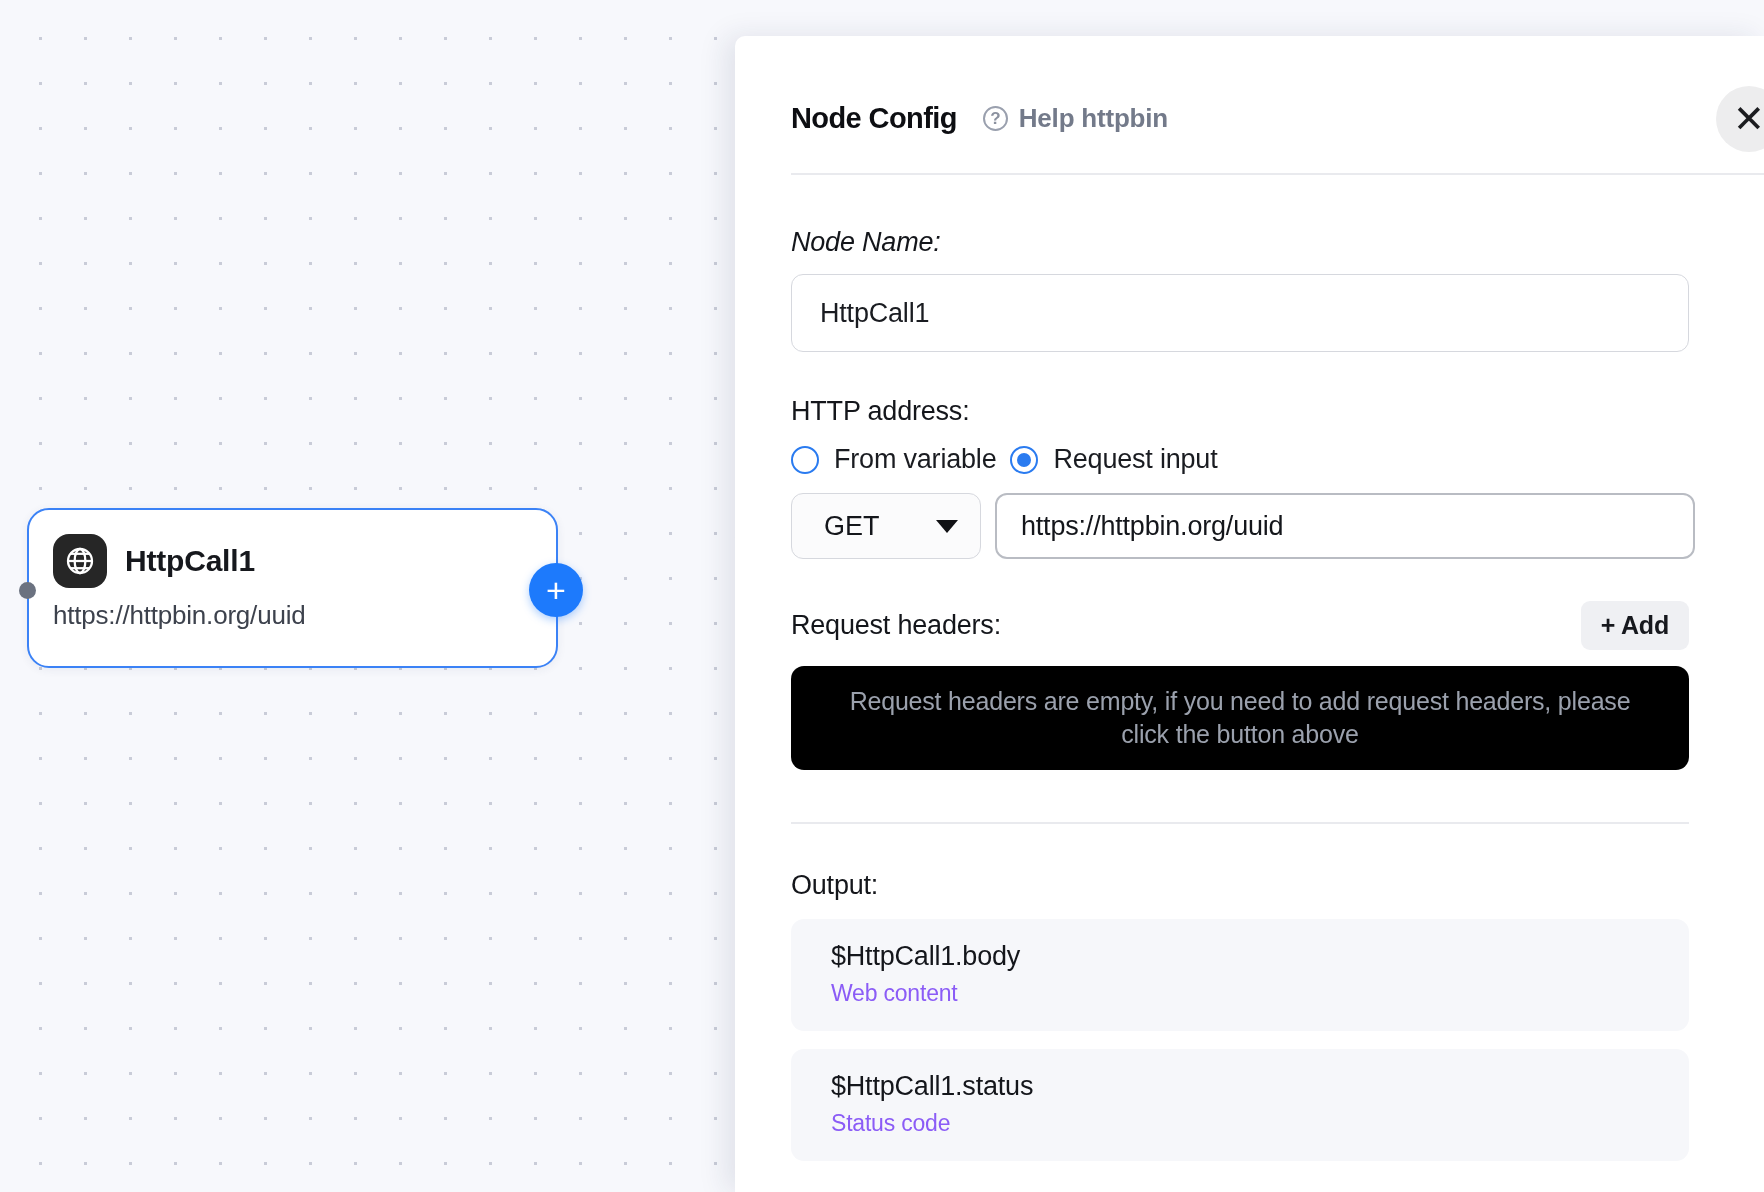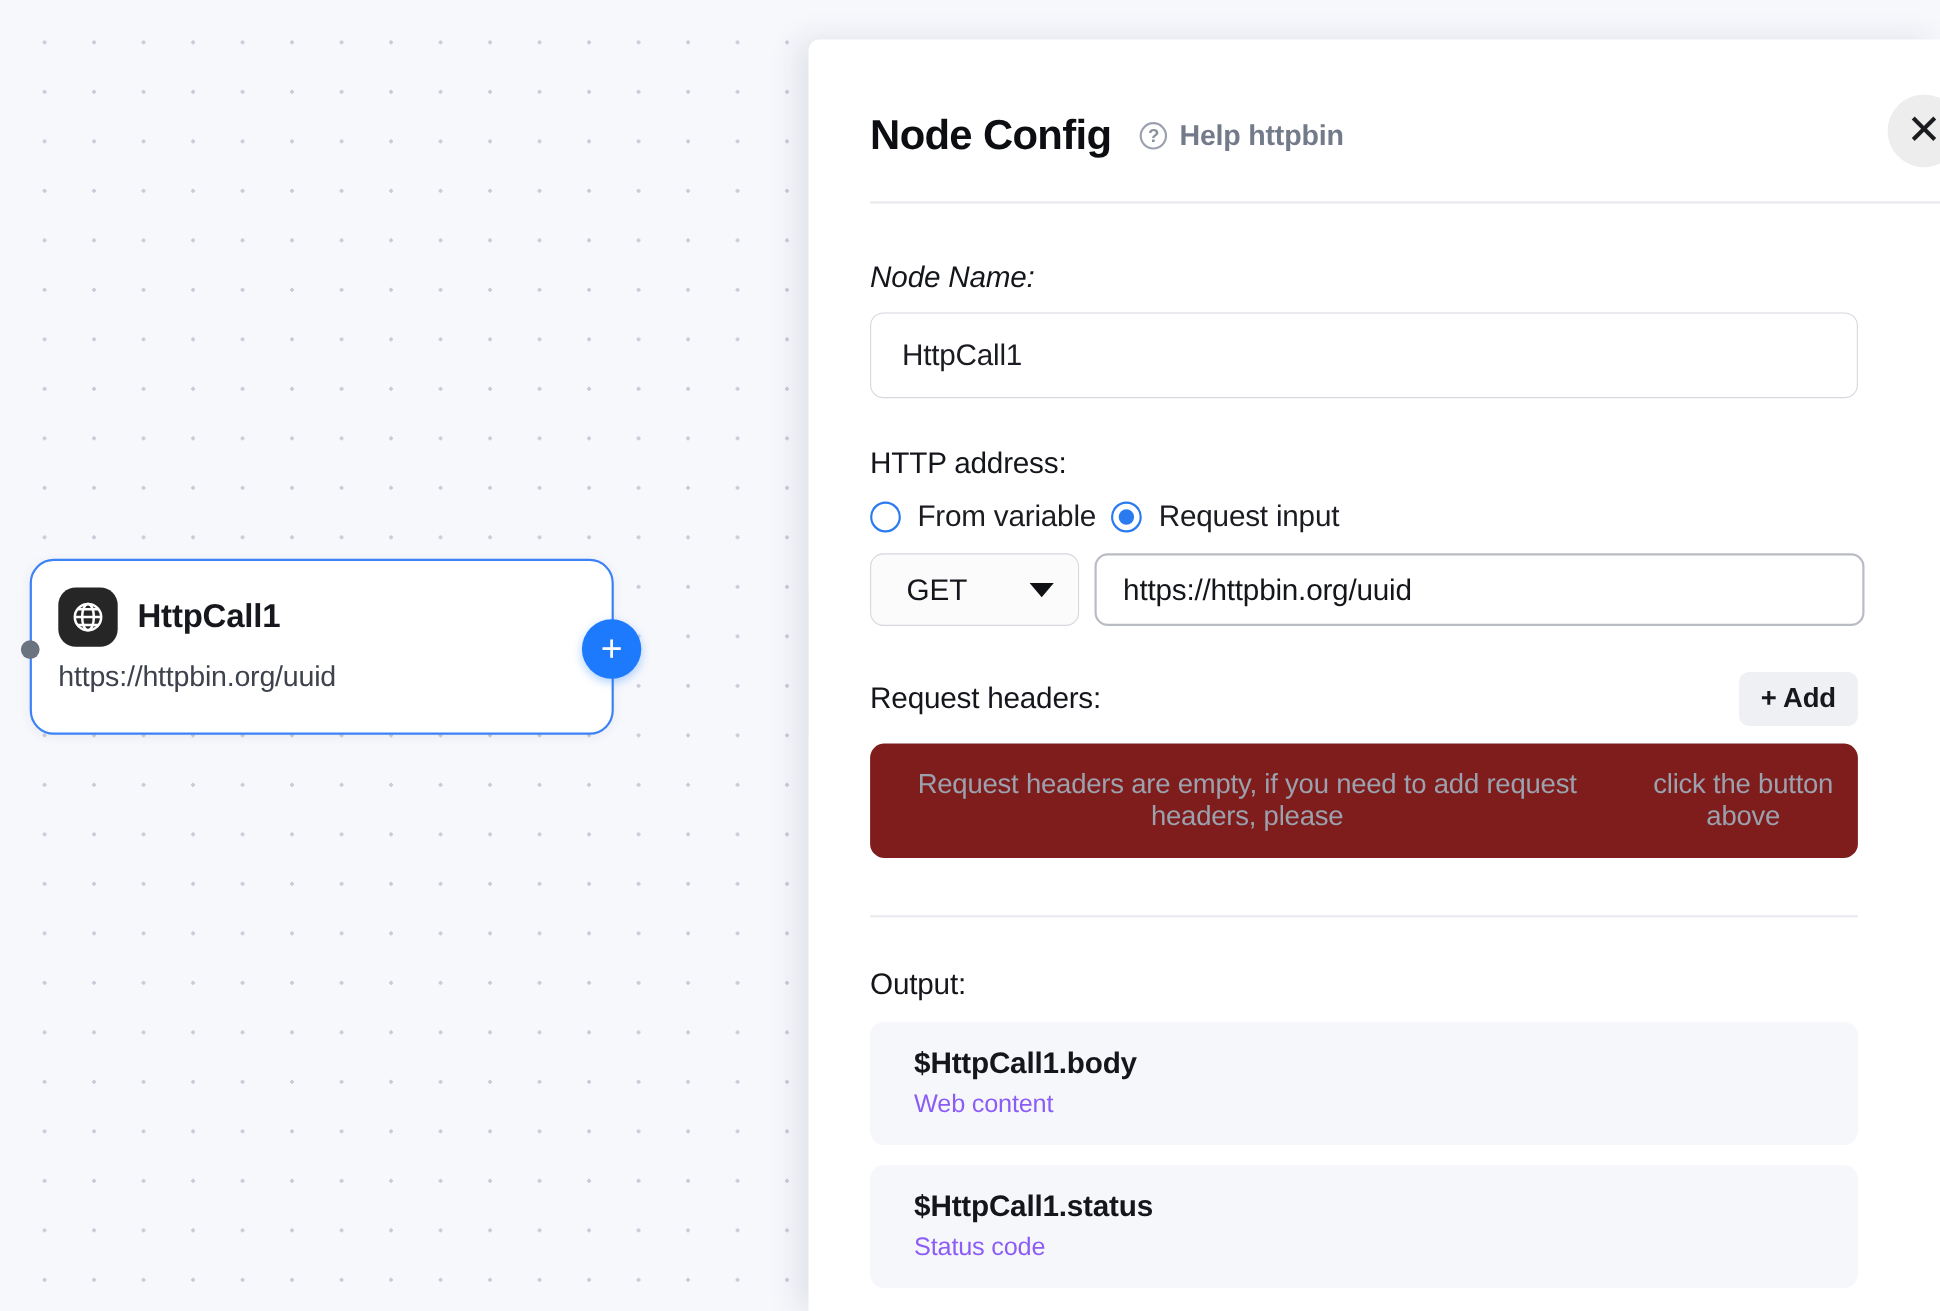--- a/index.html
+++ b/index.html
@@ -96,21 +96,21 @@
     border-radius: 5px;
   }
 
   .drawer-inner { position: relative; padding: 0 0 0 56px; height: 100%; }
 
   .drawer-title-row {
     display: flex; align-items: center; gap: 26px;
     padding-top: 66px;
   }
   .drawer-title {
-    font-size: 38px; font-weight: bold; color: #0d0e12;
+    font-size: 29px; font-weight: bold; color: #0d0e12;
     letter-spacing: -0.6px;
   }
   .help-link {
     display: flex; align-items: center; gap: 11px;
     color: #737a8a; font-size: 26px; font-weight: bold;
     letter-spacing: -0.2px;
   }
   .help-qmark {
     width: 25px; height: 25px; border-radius: 50%;
     border: 2px solid #9aa0ae;
@@ -202,43 +202,43 @@
     background: #eff0f3;
     border-radius: 9px;
     padding: 10px 20px;
     font-size: 25px; color: #16181d;
     font-weight: bold;
     letter-spacing: -0.2px;
   }
   .empty-box {
     margin-top: 16px;
     width: 898px; height: 104px;
-    background: #7f1d1d;
+    background: #000000;
     border-radius: 13px;
-    display: flex; 
+    display: flex; flex-direction: column;
     align-items: center; justify-content: center;
     gap: 4px;
   }
   .empty-text {
     font-size: 25px; color: #9ba1ad; text-align: center;
     letter-spacing: -0.2px; line-height: 1.18;
   }
 
   .divider2 { margin-top: 52px; height: 2px; background: #e9eaee; width: 898px; }
 
   .output-label { margin-top: 46px; }
 
   .out-card {
     margin-top: 18px;
     width: 898px;
     background: #f6f7fa;
     border-radius: 13px;
     padding: 22px 30px 24px 40px;
   }
-  .out-key { font-size: 27px; font-weight: bold; color: #14161b; letter-spacing: -0.2px; }
+  .out-key { font-size: 27px; font-weight: normal; color: #14161b; letter-spacing: -0.2px; }
   .out-desc { font-size: 23px; color: #8b5cf6; margin-top: 8px; letter-spacing: -0.2px; }
 </style>
 </head>
 <body>
 
 <div id="root">
 
   <div class="canvas">
     <div class="canvas-edge-left"></div>
 

